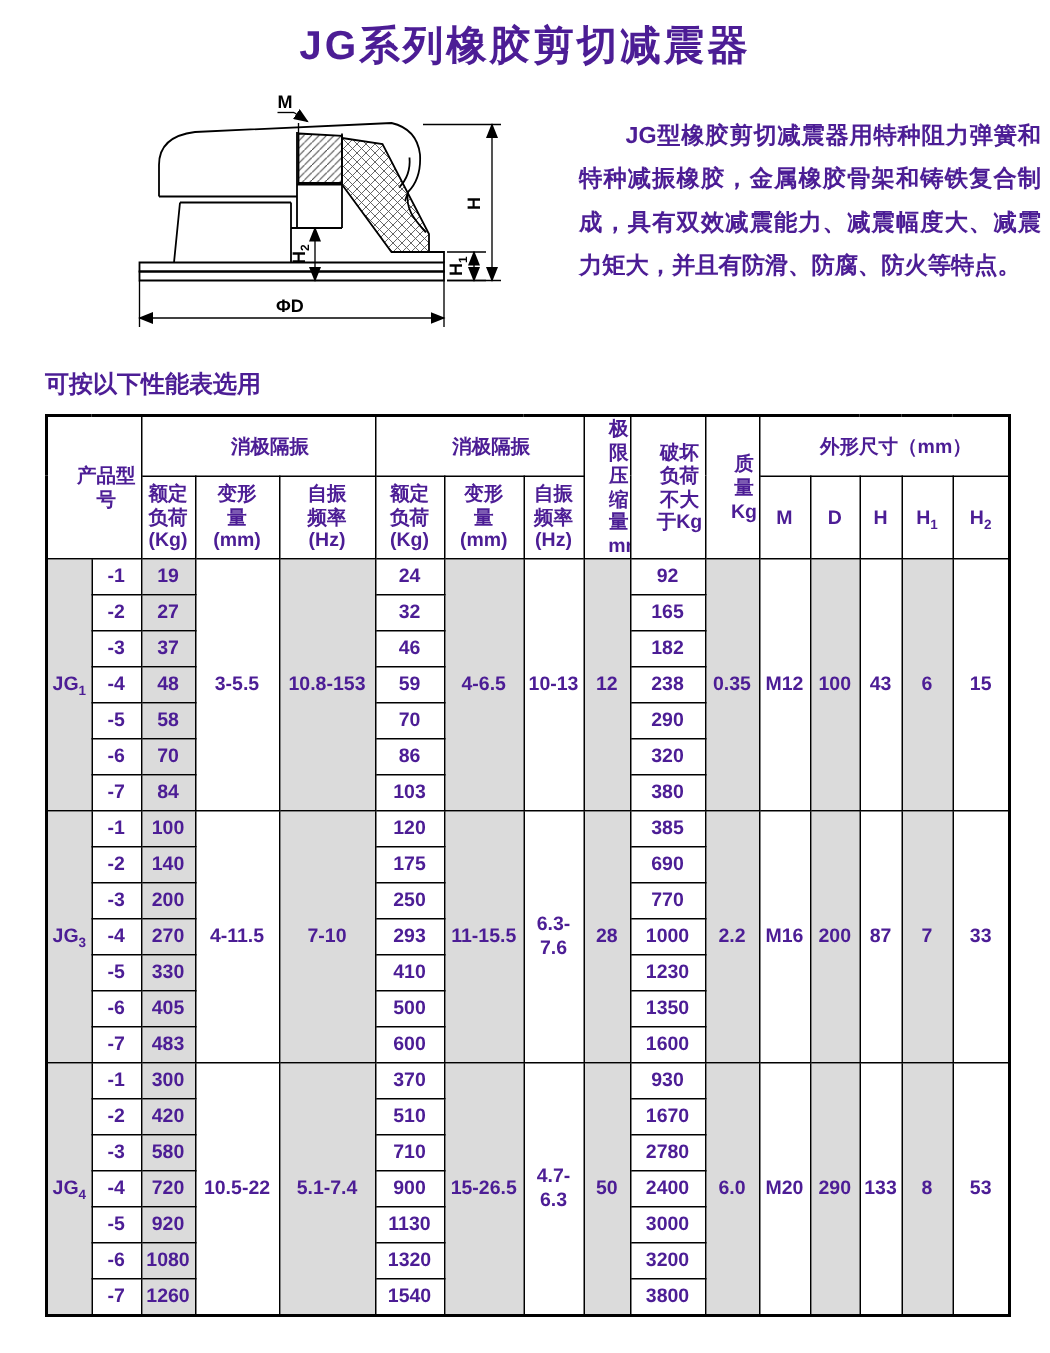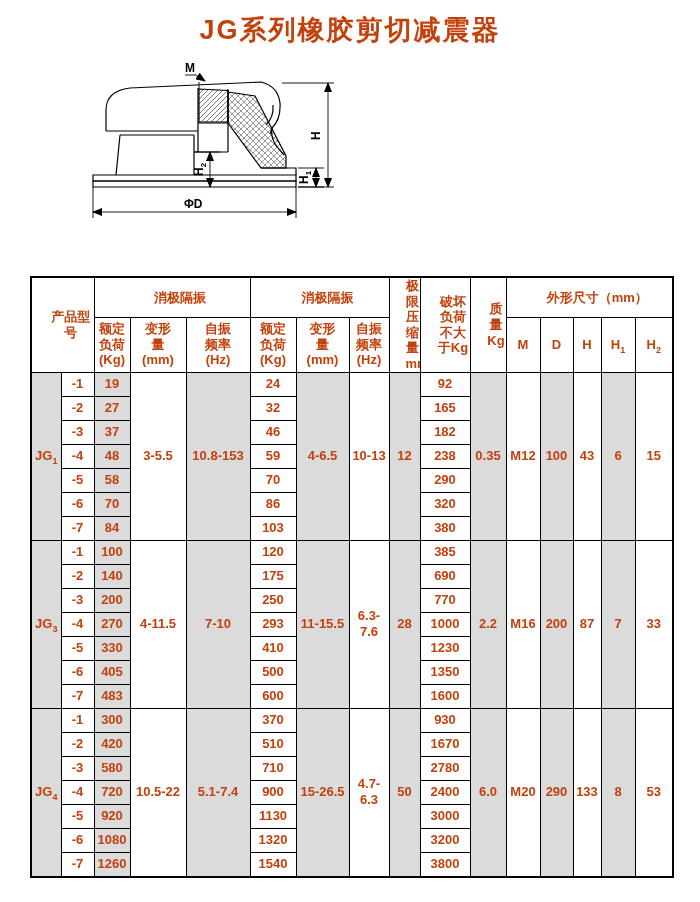--- a/index.html
+++ b/index.html
@@ -1,18 +1,18 @@
 <!DOCTYPE html>
 <html><head>
 <meta charset="utf-8">
 <style>
   html,body { margin:0; padding:0; background:#fff; }
   .page {
     position:relative; width:700px; height:902px; background:#ffffff;
-    font-family:"Liberation Sans","DejaVu Sans",sans-serif; color:#c2410c;
+    font-family:"Liberation Sans","DejaVu Sans",sans-serif; color:#4c1d95;
     overflow:hidden;
   }
   .title {
     position:absolute; top:12px; left:0; width:100%;
     text-align:center; font-size:27px; font-weight:bold; letter-spacing:2px;
   }
   .drawing { position:absolute; left:58px; top:60px; }
   .intro {
     position:absolute; left:386px; top:76px; width:308px;
     font-size:15.5px; font-weight:bold; line-height:29px;
@@ -93,21 +93,23 @@
 
     <g fill="#000" font-size="12" font-weight="bold">
       <text x="127" y="12">M</text>
       <text transform="rotate(-90 262 80)" x="262" y="80">H</text>
       <text transform="rotate(-90 145 116)" x="145" y="116"><tspan>H</tspan><tspan font-size="8" dy="3">2</tspan></text>
       <text transform="rotate(-90 250 124)" x="250" y="124"><tspan>H</tspan><tspan font-size="8" dy="3">1</tspan></text>
       <text x="126" y="148">ΦD</text>
     </g>
   </svg>
 
-
+  <div class="intro">JG型橡胶剪切减震器用特种阻力弹簧和特种减振橡胶，金属橡胶骨架和铸铁复合制成，具有双效减震能力、减震幅度大、减震力矩大，并且有防滑、防腐、防火等特点。</div>
+
+  <div class="caption">可按以下性能表选用</div>
 
   <table class="perf">
     <colgroup>
       <col style="width:30px">
         <col style="width:33px">
         <col style="width:36px">
       <col style="width:56px">
         <col style="width:64px">
         <col style="width:46px">
       <col style="width:53px">

